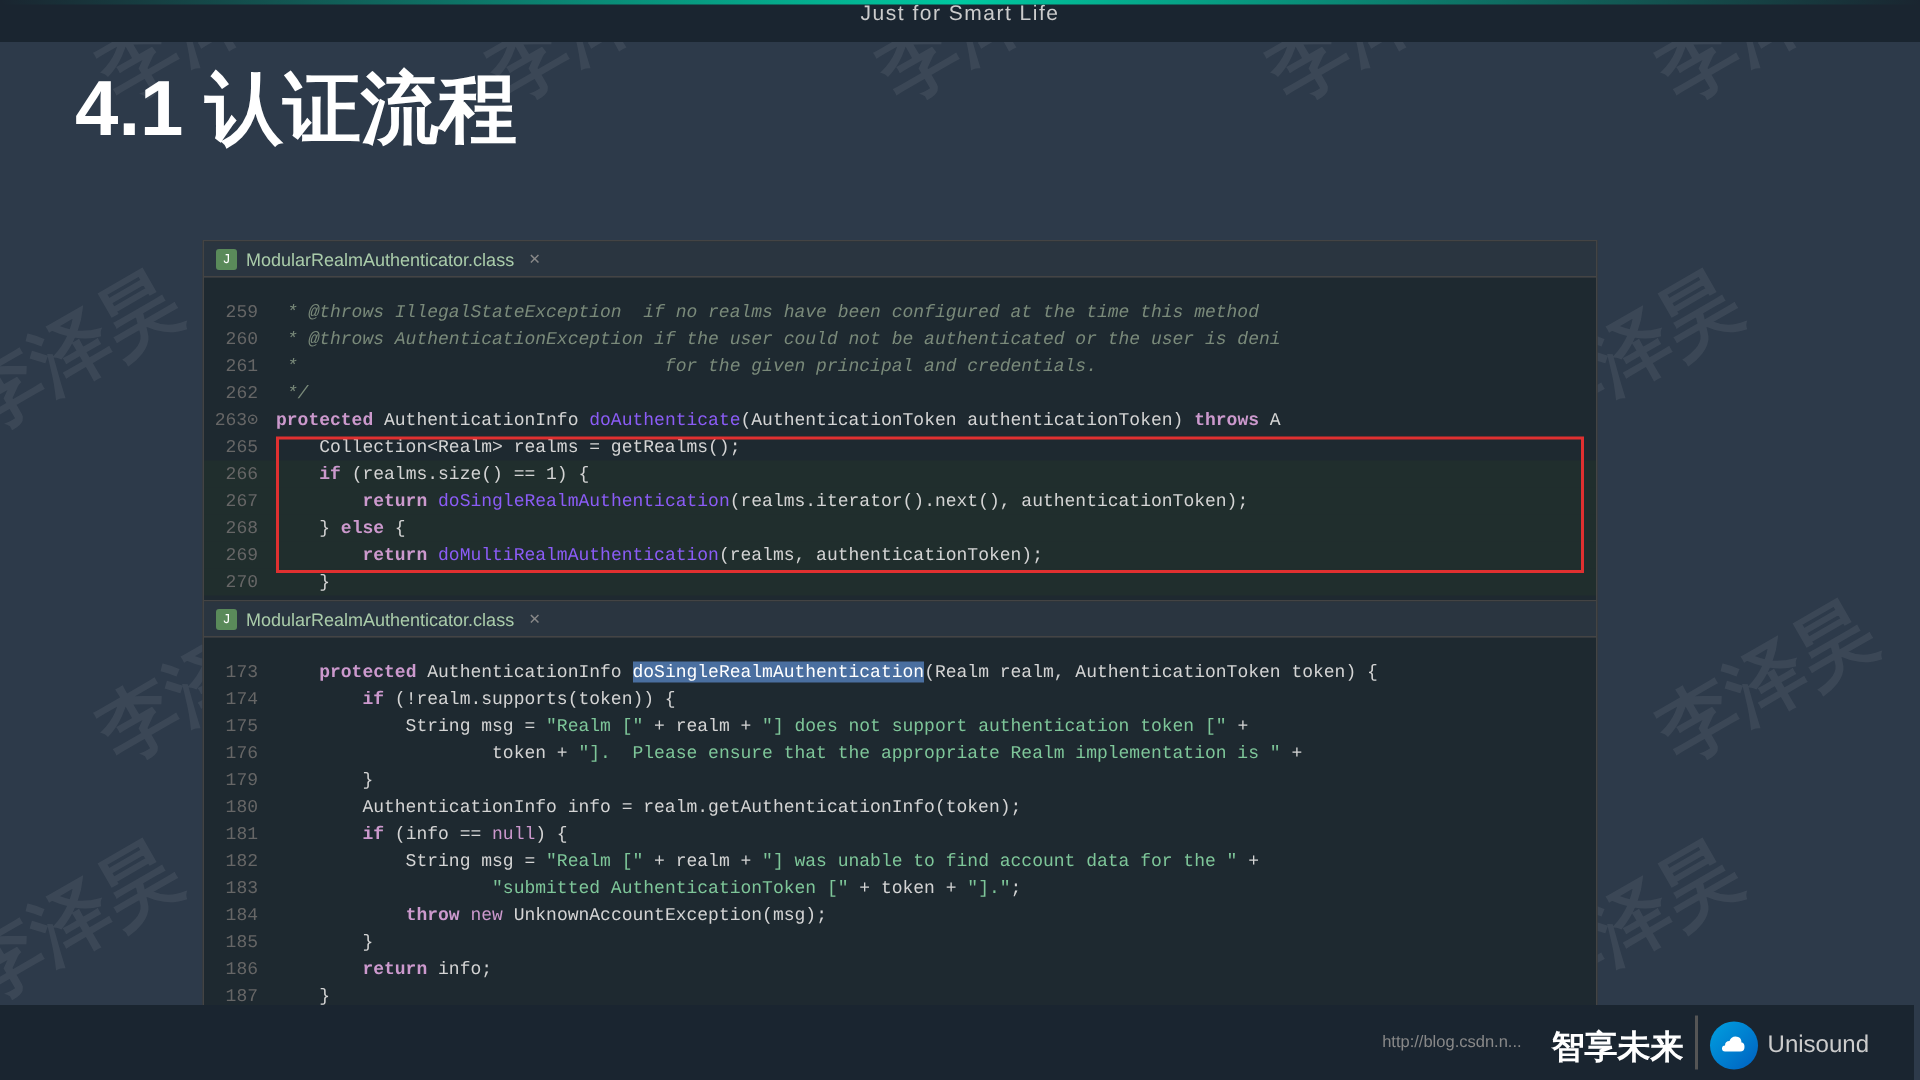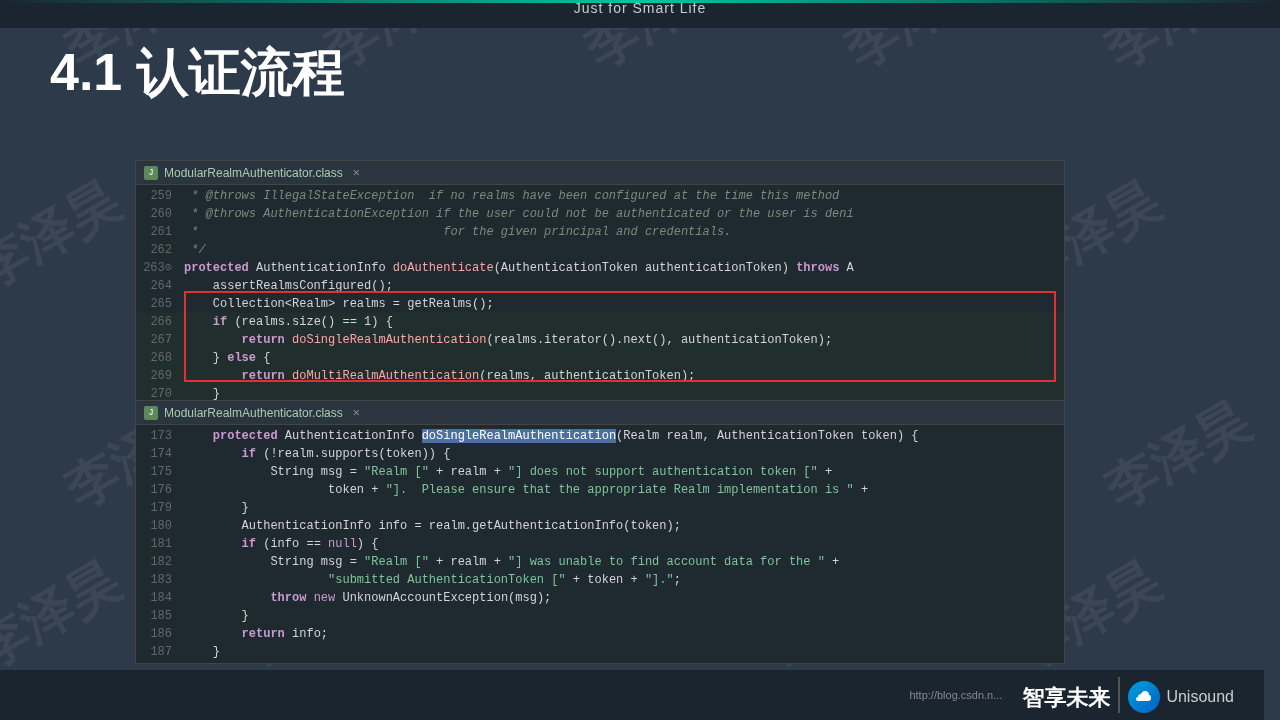--- a/index.html
+++ b/index.html
@@ -93,21 +93,21 @@
       text-align: center;
       line-height: 14px;
     }
     .panel-title {
       color: #aaccaa;
       font-size: 12px;
       font-family: Arial, sans-serif;
     }
 
     .code-body {
-      padding: 2px 0;
+      padding: 14px 0;
       overflow: hidden;
     }
     .code-line {
       display: flex;
       align-items: flex-start;
       min-height: 18px;
       line-height: 18px;
       font-size: 12px;
     }
     .line-num {
@@ -122,35 +122,35 @@
       color: #d4d4d4;
       white-space: pre;
       font-size: 12px;
     }
 
     
     .kw { color: #cc99cd; font-weight: bold; }
     .kw2 { color: #cc99cd; }
     .str { color: #7ec699; }
     .comment { color: #7a8a7a; font-style: italic; }
-    .method { color: #fca5a5; }
+    .method { color: #8b5cf6; }
     .highlight-method { color: #ffffff; background-color: #4a6fa0; }
 
     
     .red-box {
       position: absolute;
       border: 2px solid #e03030;
       pointer-events: none;
       z-index: 20;
     }
 
     
     .bottom-bar {
       position: absolute;
-      bottom: 0; left: 0; right: 16px;
+      bottom: 0; left: 0; right: 4px;
       height: 50px;
       background-color: #1a2530;
       display: flex;
       align-items: center;
       justify-content: flex-end;
       padding: 0 30px;
       gap: 20px;
       z-index: 10;
     }
     .bottom-brand {
@@ -255,24 +255,20 @@
     <div class="code-line">
       <span class="line-num">262</span>
       <span class="line-content comment"> */</span>
     </div>
 
     <div class="code-line">
       <span class="line-num">263⊙</span>
       <span class="line-content"><span class="kw">protected</span> AuthenticationInfo <span class="method">doAuthenticate</span>(AuthenticationToken authenticationToken) <span class="kw">throws</span> A</span>
     </div>
 
-    <div class="code-line">
-      <span class="line-num">264</span>
-      <span class="line-content">    assertRealmsConfigured();</span>
-    </div>
 
     <div class="code-line">
       <span class="line-num">265</span>
       <span class="line-content">    Collection&lt;Realm&gt; realms = getRealms();</span>
     </div>
 
     <div class="code-line" style="background-color:rgba(40,60,40,0.3)">
       <span class="line-num">266</span>
       <span class="line-content">    <span class="kw">if</span> (realms.size() == 1) {</span>
     </div>

